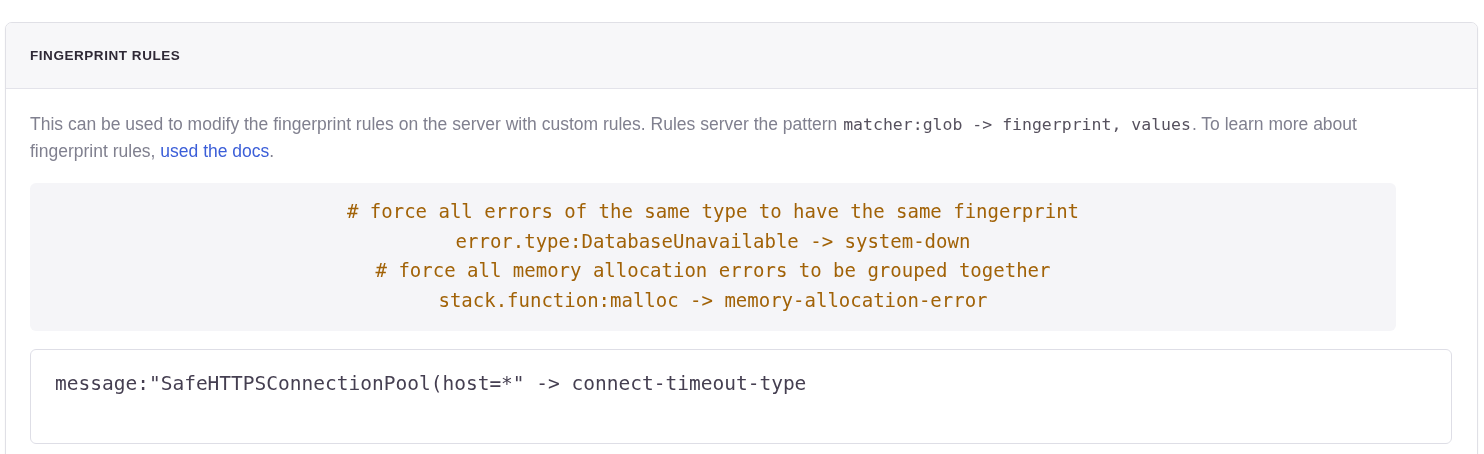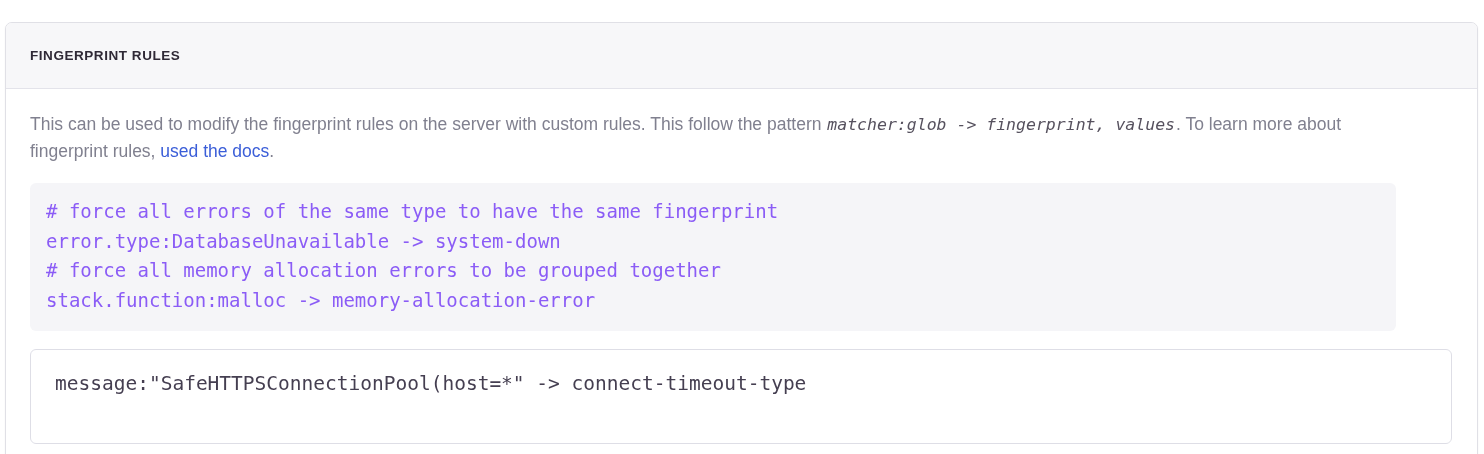--- a/index.html
+++ b/index.html
@@ -62,21 +62,20 @@
     max-width: 1345px;
   }
 
   .description code.inline {
     font-family: "DejaVu Sans Mono", "Liberation Mono", monospace;
     font-size: 16.5px;
     color: #56515e;
     background: transparent;
     padding: 0 1px;
     white-space: nowrap;
-    font-style: italic;
   }
 
   .description a.docs-link {
     color: #3b5ed8;
     text-decoration: none;
   }
 
   .code-block {
     box-sizing: border-box;
     background: #f5f5f8;
@@ -85,23 +84,24 @@
     margin: 0 0 18px 0;
     width: 1366px;
     min-height: 143px;
   }
 
   .code-block pre {
     margin: 0;
     font-family: "DejaVu Sans Mono", "Liberation Mono", monospace;
     font-size: 19px;
     line-height: 29.5px;
-    color: #8b5cf6;
+    color: #a16207;
     white-space: pre;
     overflow: hidden;
+    text-align: center;
   }
 
   .rules-textarea {
     box-sizing: border-box;
     display: block;
     width: 1422px;
     height: 95px;
     padding: 20px 24px;
     background: #ffffff;
     border: 1px solid #dedee6;
@@ -120,21 +120,21 @@
 <body>
 
 <div class="panel">
 
   <div class="panel-header">
     <div class="panel-title">FINGERPRINT RULES</div>
   </div>
 
   <div class="panel-body">
 
-    <p class="description"><span>This can be used to modify the fingerprint rules on the server with custom rules. This follow the pattern </span><code class="inline">matcher:glob -&gt; fingerprint, values</code><span>. To learn more about fingerprint rules, </span><a class="docs-link" href="#">used the docs</a><span>.</span></p>
+    <p class="description"><span>This can be used to modify the fingerprint rules on the server with custom rules. Rules server the pattern </span><code class="inline">matcher:glob -&gt; fingerprint, values</code><span>. To learn more about fingerprint rules, </span><a class="docs-link" href="#">used the docs</a><span>.</span></p>
 
     <div class="code-block">
       <pre># force all errors of the same type to have the same fingerprint
 error.type:DatabaseUnavailable -&gt; system-down
 # force all memory allocation errors to be grouped together
 stack.function:malloc -&gt; memory-allocation-error</pre>
     </div>
 
     <textarea class="rules-textarea" spellcheck="false" placeholder="" style="">message:"SafeHTTPSConnectionPool(host=*" -&gt; connect-timeout-type</textarea>
 

